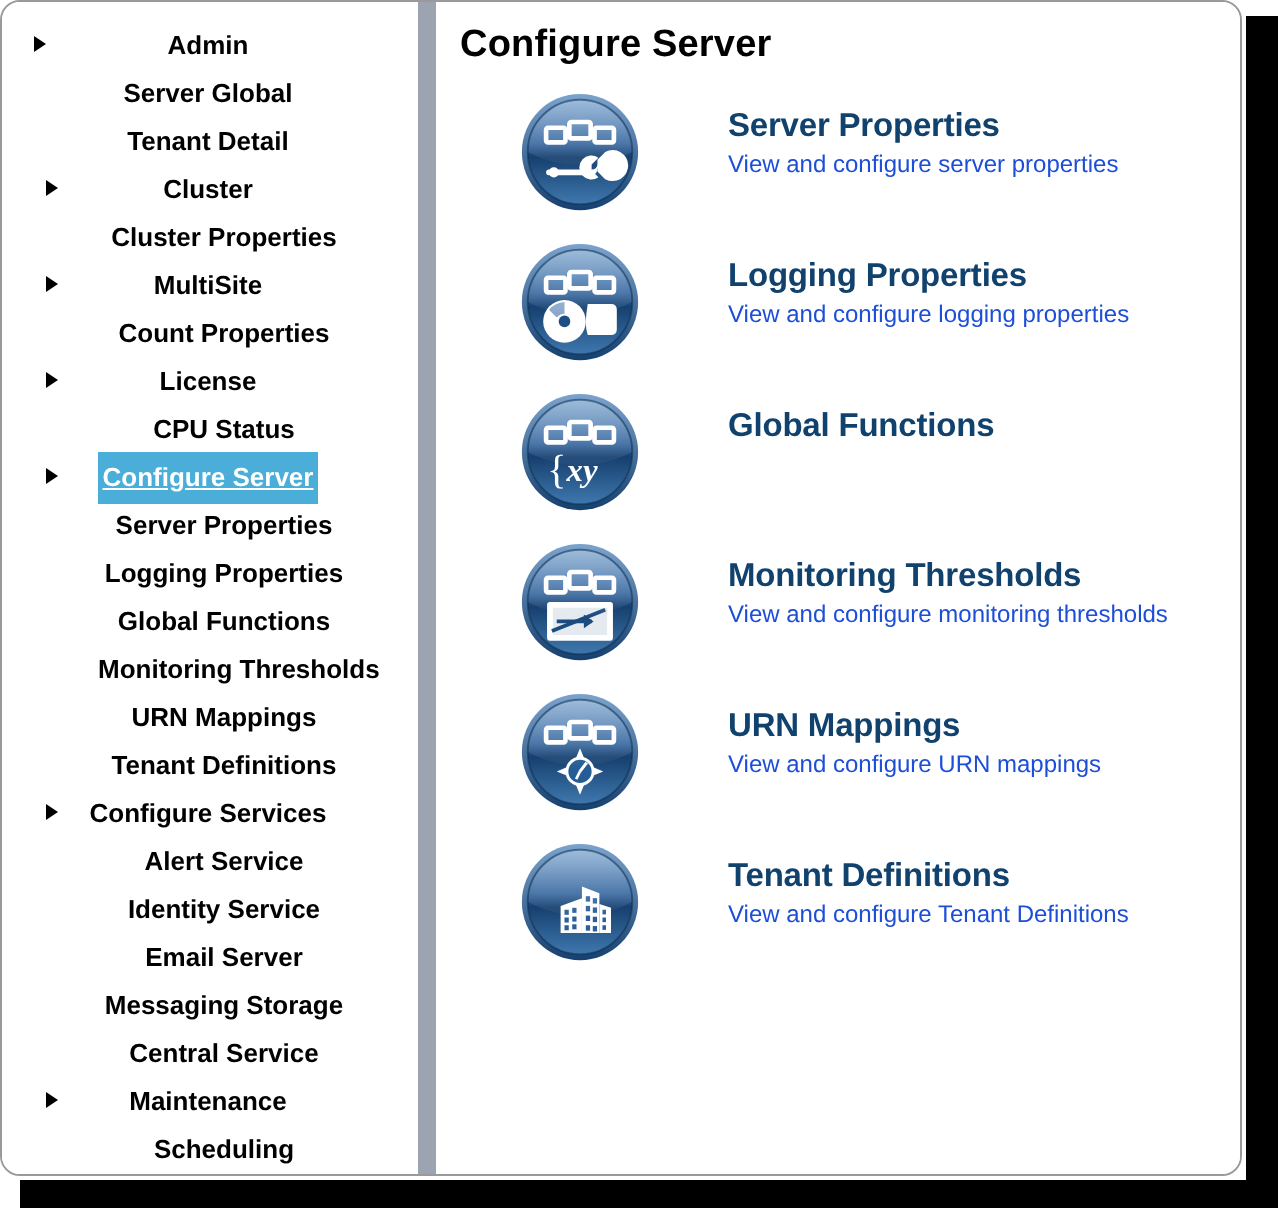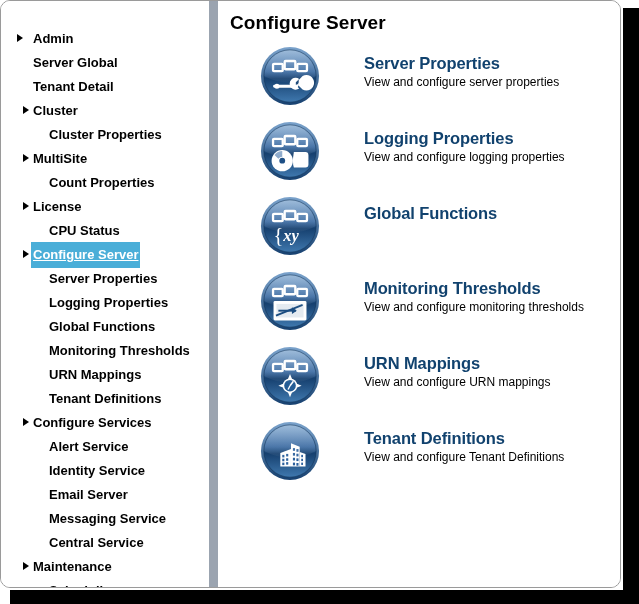--- a/index.html
+++ b/index.html
@@ -49,21 +49,22 @@
 
   
   #sidebar {
     position: absolute;
     left: 0;
     top: 0;
     width: 176px;
     height: 588px;
     background: #ffffff;
     box-sizing: border-box;
-    padding-top: 25px;
+    padding-top: 9px;
+    text-align: center;
   }
 
   .tree-item {
     position: relative;
     height: 24px;
     line-height: 24px;
     font-size: 13px;
     font-weight: bold;
     color: #000000;
     white-space: nowrap;
@@ -164,21 +165,21 @@
   }
   .card-title {
     font-size: 16.5px;
     font-weight: bold;
     color: #11426e;
     line-height: 20px;
     letter-spacing: -0.1px;
   }
   .card-desc {
     font-size: 12px;
-    color: #000000;
+    color: #1d4ed8;
     line-height: 16px;
     margin-top: 1px;
   }
 
   
   .icon-circle { display: block; }
 </style>
 </head>
 <body>
 
@@ -198,21 +199,21 @@
       <div class="tree-item lvl-2"><span class="label">Server Properties</span></div>
       <div class="tree-item lvl-2"><span class="label">Logging Properties</span></div>
       <div class="tree-item lvl-2"><span class="label">Global Functions</span></div>
       <div class="tree-item lvl-2"><span class="label">Monitoring Thresholds</span></div>
       <div class="tree-item lvl-2"><span class="label">URN Mappings</span></div>
       <div class="tree-item lvl-2"><span class="label">Tenant Definitions</span></div>
       <div class="tree-item lvl-1"><span class="expander"></span><span class="label">Configure Services</span></div>
       <div class="tree-item lvl-2"><span class="label">Alert Service</span></div>
       <div class="tree-item lvl-2"><span class="label">Identity Service</span></div>
       <div class="tree-item lvl-2"><span class="label">Email Server</span></div>
-      <div class="tree-item lvl-2"><span class="label">Messaging Service</span></div>
+      <div class="tree-item lvl-2"><span class="label">Messaging Storage</span></div>
       <div class="tree-item lvl-2"><span class="label">Central Service</span></div>
       <div class="tree-item lvl-1"><span class="expander"></span><span class="label">Maintenance</span></div>
       <div class="tree-item lvl-2"><span class="label">Scheduling</span></div>
       <div class="tree-item lvl-2"><span class="label">Storage</span></div>
     </div>
 
   <div id="splitter"></div>
   <div id="splitter-cap"></div>
 
   <div id="content">

